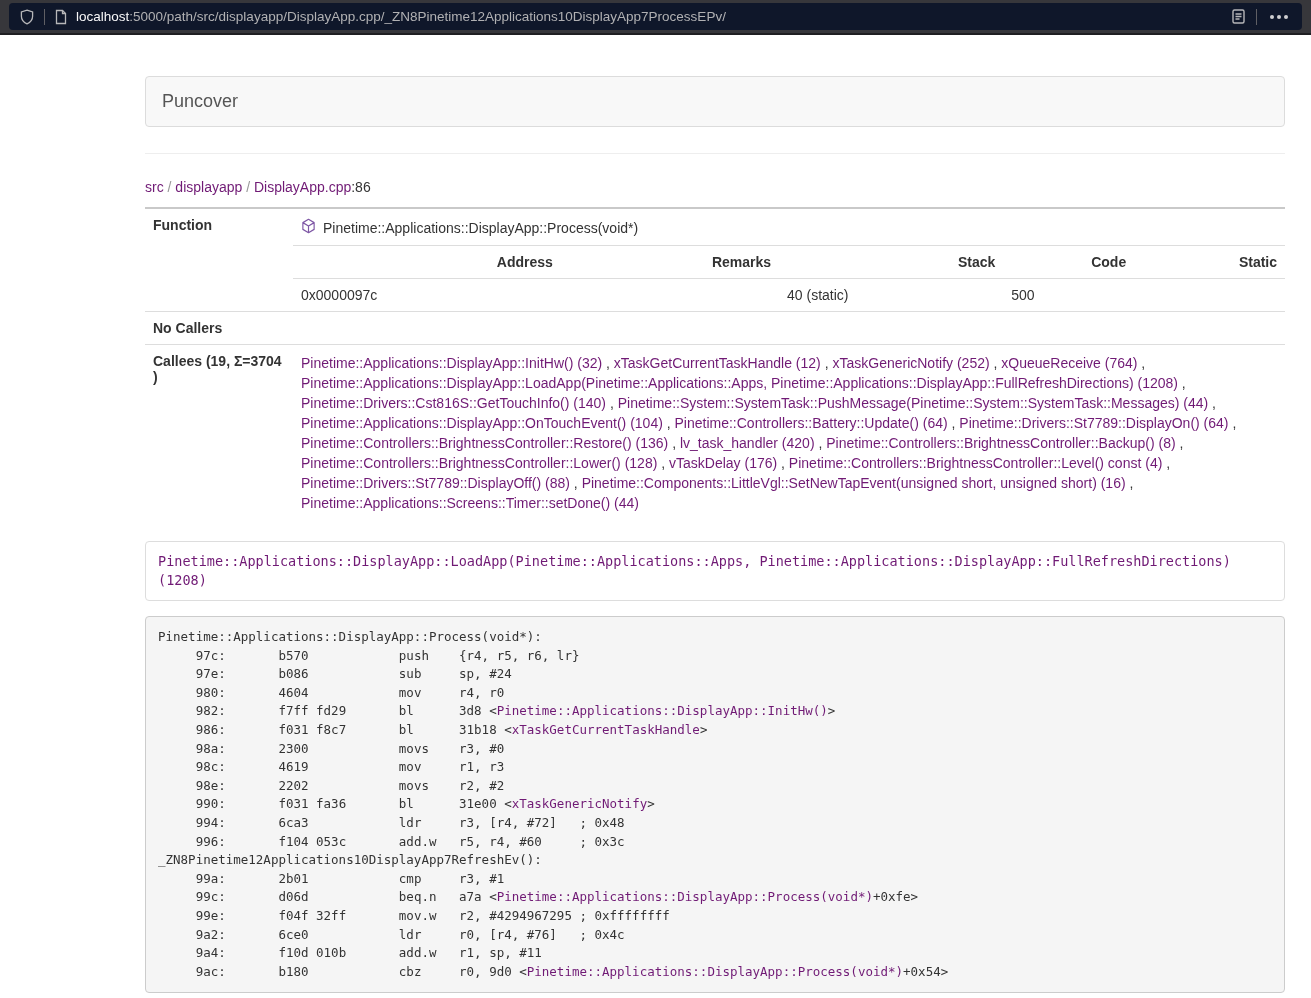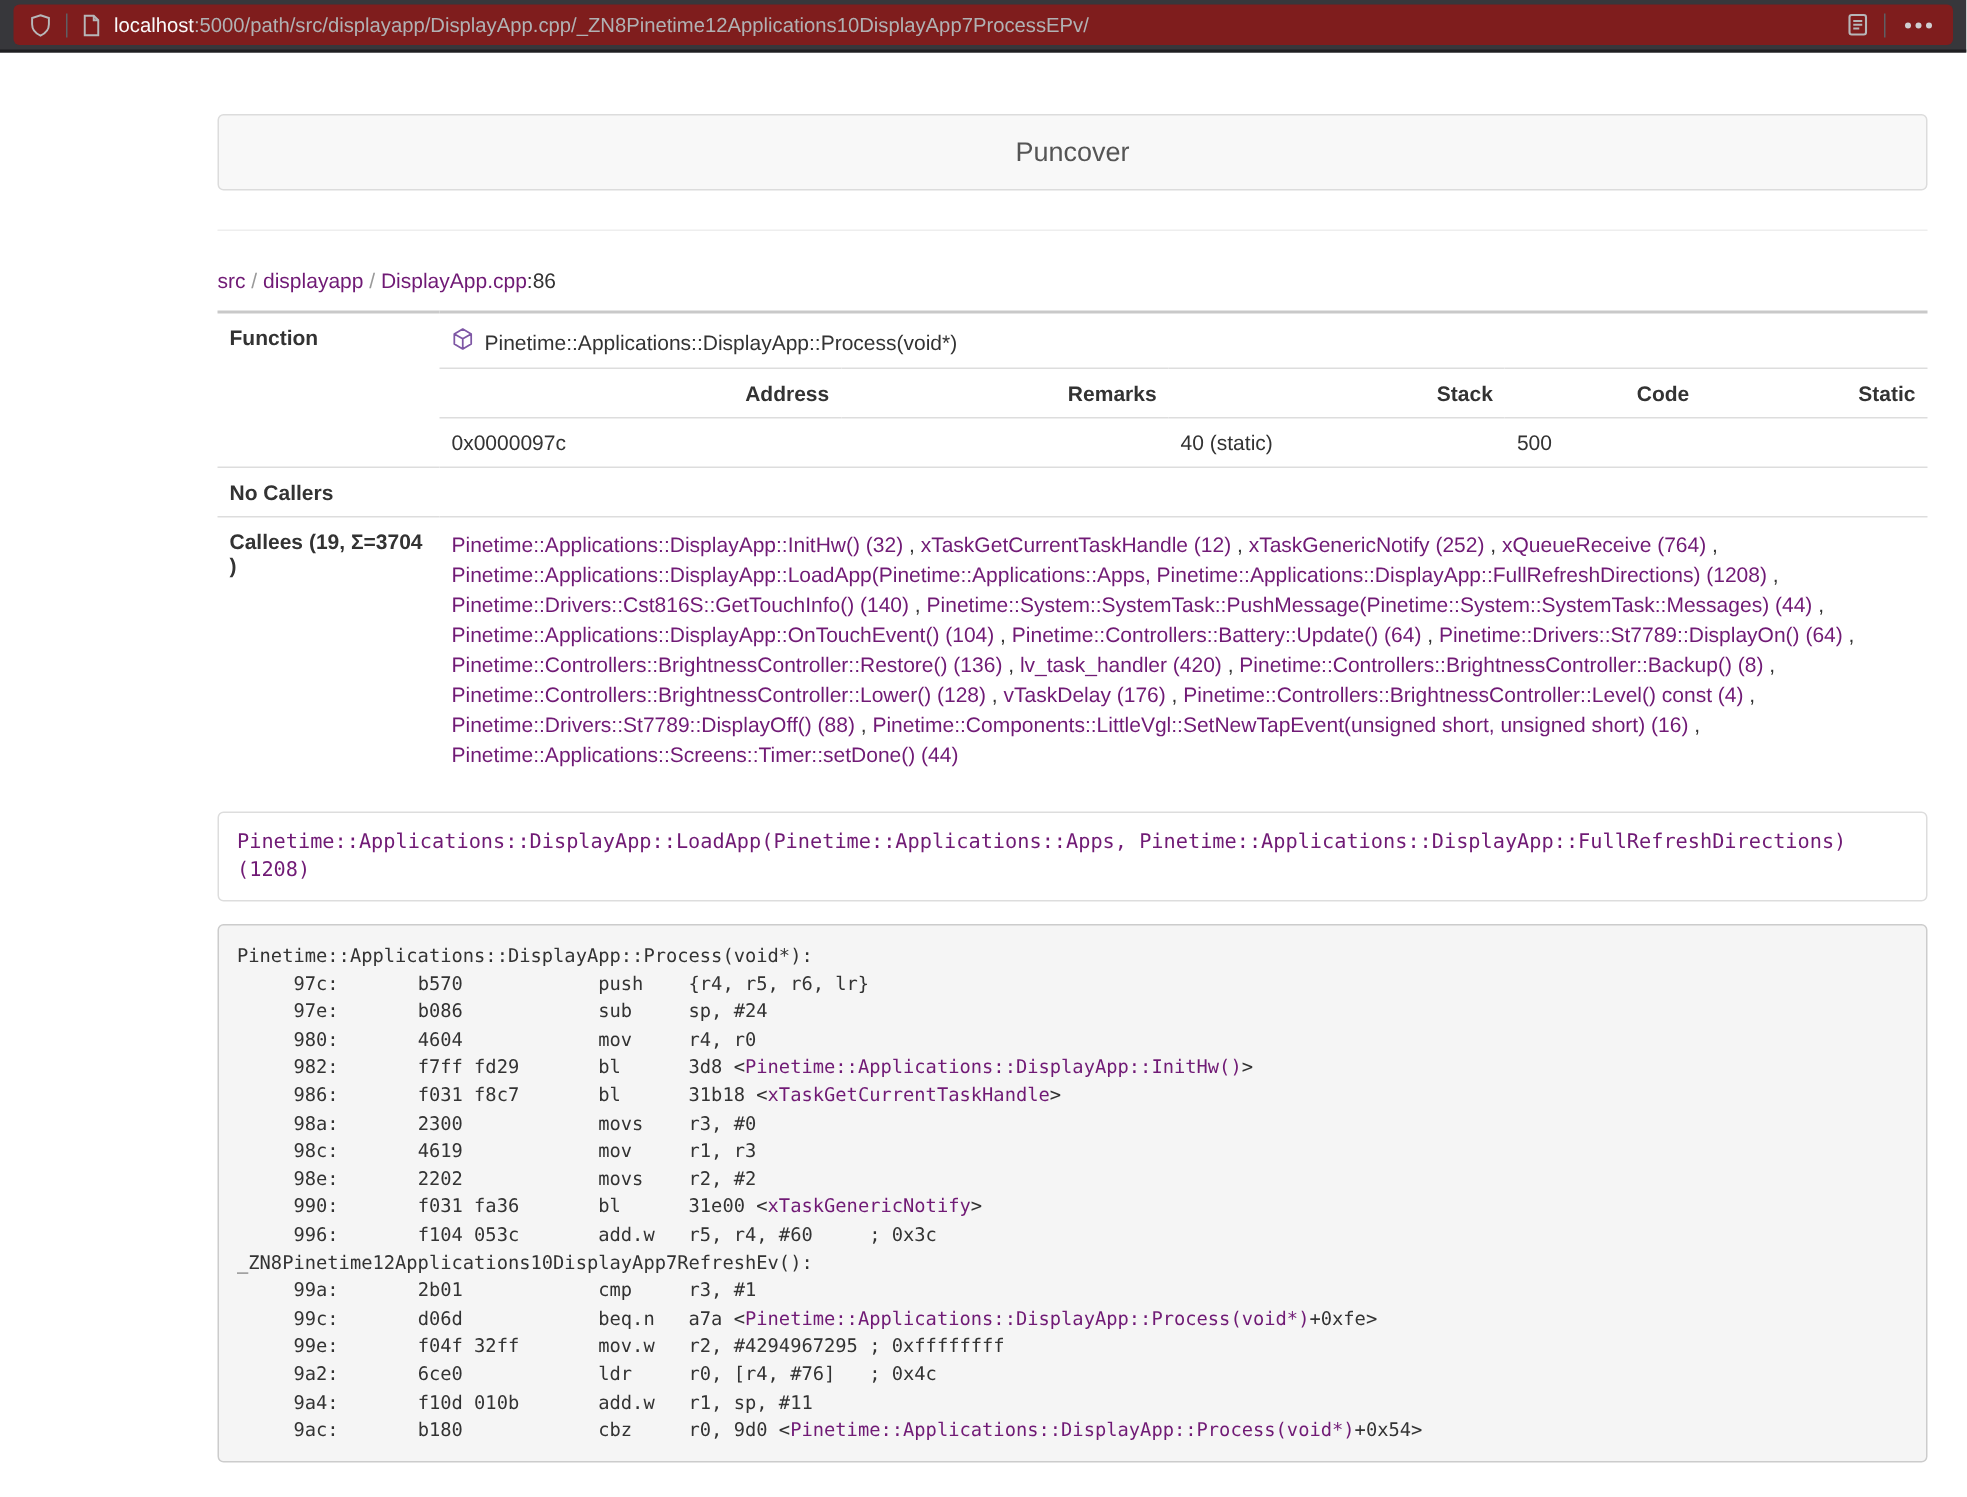--- a/index.html
+++ b/index.html
@@ -2,35 +2,35 @@
 <html><head>
 <meta charset="utf-8">
 <style>
   * { margin:0; padding:0; box-sizing:border-box; }
   html,body { width:1311px; height:998px; overflow:hidden; background:#fff;
     font-family:"Liberation Sans", sans-serif; font-size:14px; color:#333; }
 
   
   .browser-bar { height:35px; background:#37373b; border-bottom:2px solid #1f1f22;
     display:flex; align-items:center; padding:0 9px; }
-  .urlbar { flex:1; height:27px; background:#7f1d1d; border-radius:4px;
+  .urlbar { flex:1; height:27px; background:#0f172a; border-radius:4px;
     display:flex; align-items:center; padding:0 10px; color:#b1b1b3; }
   .urlbar svg { flex:0 0 auto; display:block; }
   .chrome-divider { width:1px; height:16px; background:#5f5f64; margin:0 9px; flex:0 0 auto; }
   .url-text { font-size:13.5px; white-space:nowrap; overflow:hidden; flex:1 1 auto;
     font-family:"Liberation Sans", sans-serif; }
   .url-host { color:#f9f9fa; }
   .url-rest { color:#b1b1b3; }
   .dots { display:flex; gap:3px; align-items:center; padding:0 4px; }
   .dots i { width:4px; height:4px; border-radius:50%; background:#cfcfd1; display:block; }
 
   
   .container { margin-left:145px; width:1140px; }
   .navbar { margin-top:41px; height:51px; background:#f8f8f8; border:1px solid #dcdcdc;
-    border-radius:4px; display:flex; align-items:center;justify-content:center; }
+    border-radius:4px; display:flex; align-items:center; }
   .brand { font-size:18px; color:#555; padding:0 16px; line-height:49px; text-decoration:none; }
   hr.rule { border:none; border-top:1px solid #eee; margin-top:26px; }
   .breadcrumb { margin-top:25px; font-size:14px; }
   a.lnk { color:#701a75; text-decoration:none; cursor:pointer; }
   .crumb-sep { color:#999; white-space:pre; }
   .crumb-suffix { color:#333; }
 
   
   table.sym-table { width:100%; border-collapse:collapse; margin-top:12px; font-size:14px; }
   table.sym-table > tbody > tr > th,
@@ -156,20 +156,21 @@
       <div class="asm-line">Pinetime::Applications::DisplayApp::Process(void*):</div>
       <div class="asm-line">     97c:	b570      	push	{r4, r5, r6, lr}</div>
       <div class="asm-line">     97e:	b086      	sub	sp, #24</div>
       <div class="asm-line">     980:	4604      	mov	r4, r0</div>
       <div class="asm-line">     982:	f7ff fd29 	bl	3d8 &lt;<a class="lnk">Pinetime::Applications::DisplayApp::InitHw()</a>&gt;</div>
       <div class="asm-line">     986:	f031 f8c7 	bl	31b18 &lt;<a class="lnk">xTaskGetCurrentTaskHandle</a>&gt;</div>
       <div class="asm-line">     98a:	2300      	movs	r3, #0</div>
       <div class="asm-line">     98c:	4619      	mov	r1, r3</div>
       <div class="asm-line">     98e:	2202      	movs	r2, #2</div>
       <div class="asm-line">     990:	f031 fa36 	bl	31e00 &lt;<a class="lnk">xTaskGenericNotify</a>&gt;</div>
+      <div class="asm-line">     994:	6ca3      	ldr	r3, [r4, #72]	; 0x48</div>
       <div class="asm-line">     996:	f104 053c 	add.w	r5, r4, #60	; 0x3c</div>
       <div class="asm-line">_ZN8Pinetime12Applications10DisplayApp7RefreshEv():</div>
       <div class="asm-line">     99a:	2b01      	cmp	r3, #1</div>
       <div class="asm-line">     99c:	d06d      	beq.n	a7a &lt;<a class="lnk">Pinetime::Applications::DisplayApp::Process(void*)</a>+0xfe&gt;</div>
       <div class="asm-line">     99e:	f04f 32ff 	mov.w	r2, #4294967295	; 0xffffffff</div>
       <div class="asm-line">     9a2:	6ce0      	ldr	r0, [r4, #76]	; 0x4c</div>
       <div class="asm-line">     9a4:	f10d 010b 	add.w	r1, sp, #11</div>
       <div class="asm-line">     9ac:	b180      	cbz	r0, 9d0 &lt;<a class="lnk">Pinetime::Applications::DisplayApp::Process(void*)</a>+0x54&gt;</div>
     </div>
 

